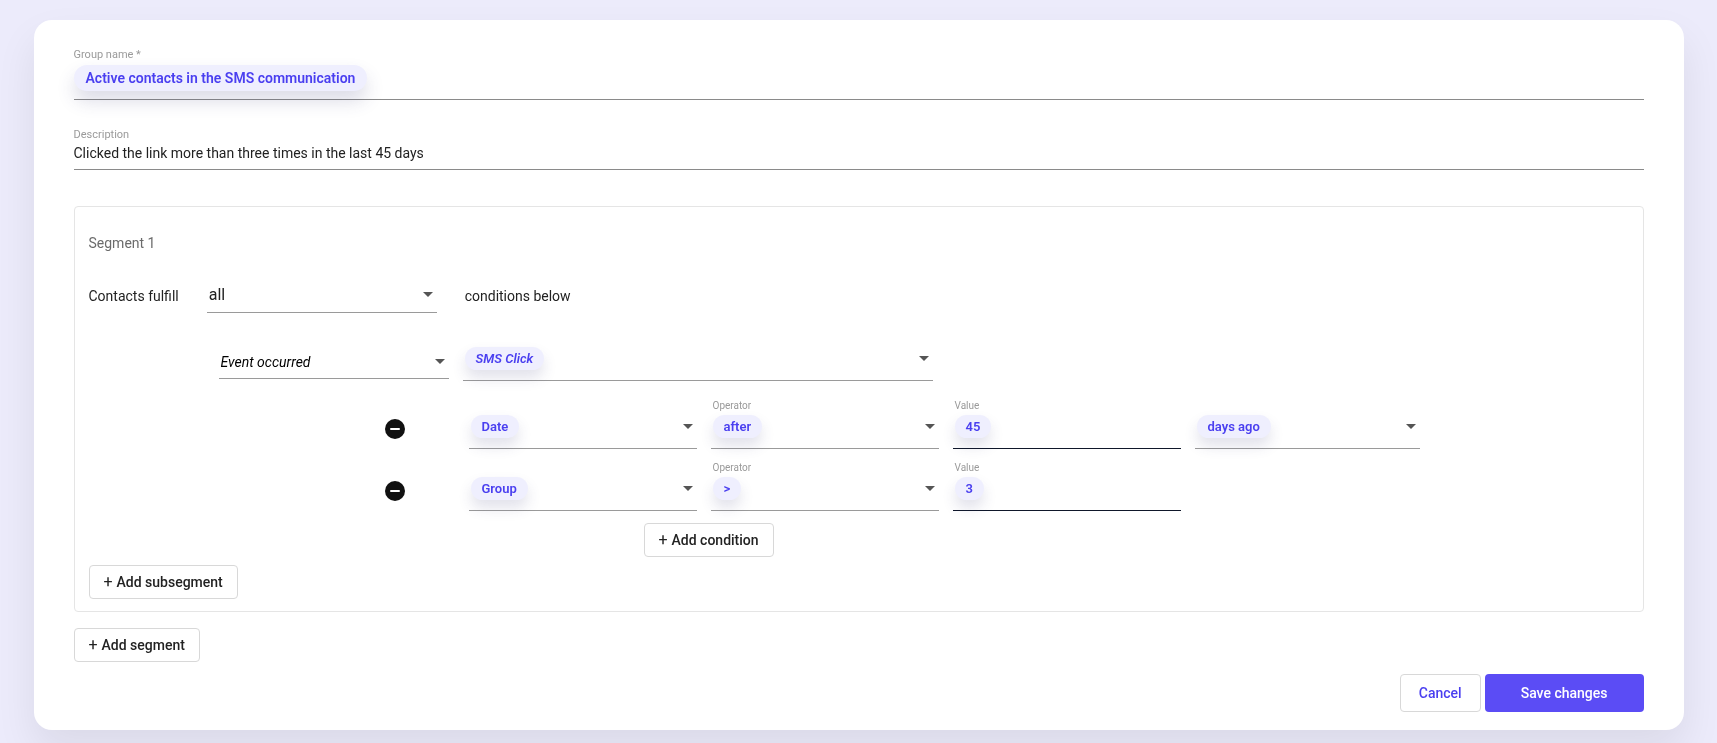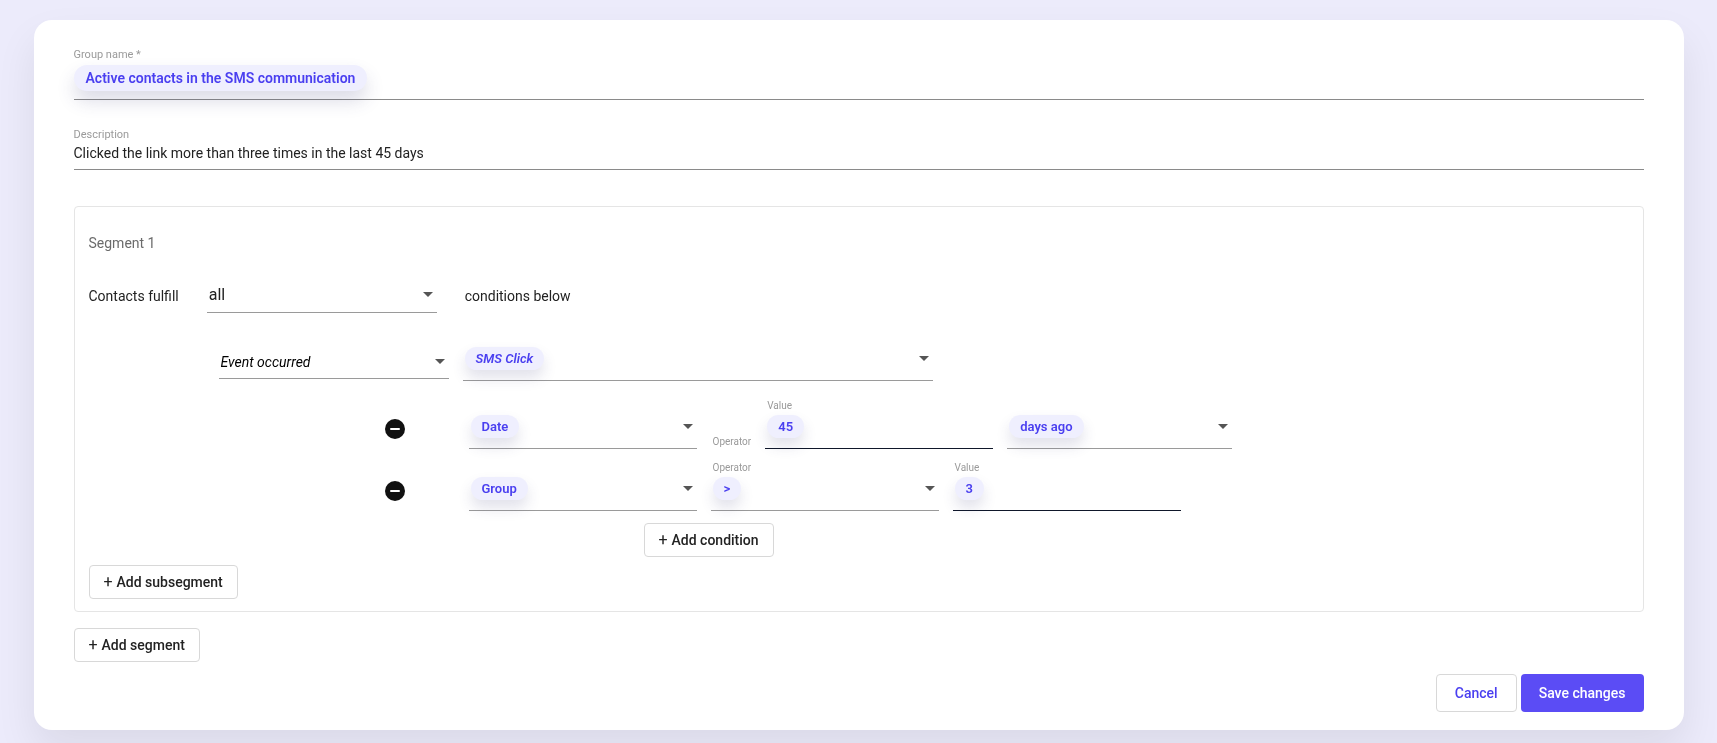--- a/index.html
+++ b/index.html
@@ -268,21 +268,21 @@
       cursor: pointer;
     }
 
     .btn-save {
       border: none;
       background: #5b4cf5;
       color: #fff;
       font-weight: 500;
       font-size: 14px;
       border-radius: 4px;
-      padding: 10px 18px;
+      padding: 10px 36px;
       cursor: pointer;
     }
 
     .minus-line {
       width: 10px;
       height: 2px;
       background: #fff;
       border-radius: 1px;
     }
   </style>
@@ -341,20 +341,24 @@
           <div class="field-stack">
             <div class="mini-label-spacer"></div>
             <div class="cond-select">
               <span class="chip-light">Date</span>
               <span class="dropdown-caret"></span>
             </div>
           </div>
 
           <div class="field-stack">
             <div class="mini-label">Operator</div>
+            <div class="cond-select">
+              <span class="chip-light">after</span>
+              <span class="dropdown-caret"></span>
+            </div>
           </div>
 
           <div class="field-stack">
             <div class="mini-label">Value</div>
             <div class="value-input-wrap">
               <span class="chip-light">45</span>
             </div>
           </div>
 
           <div class="field-stack">

